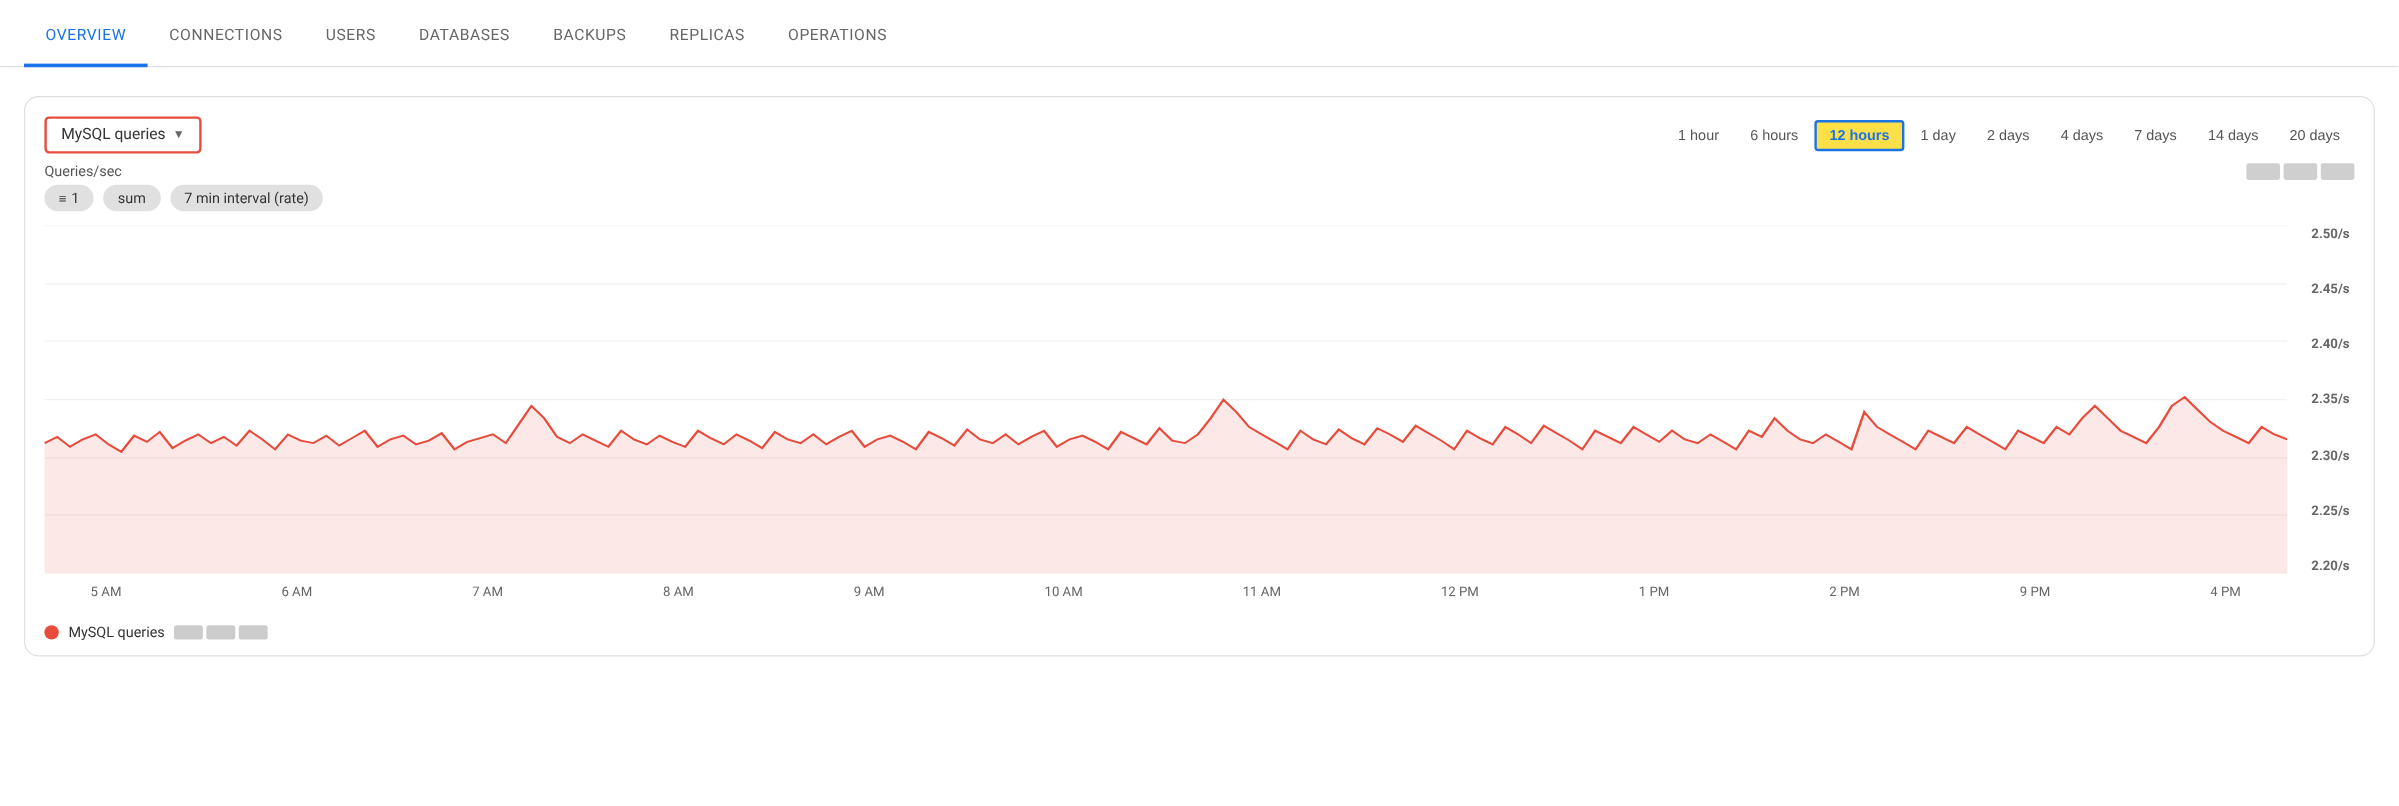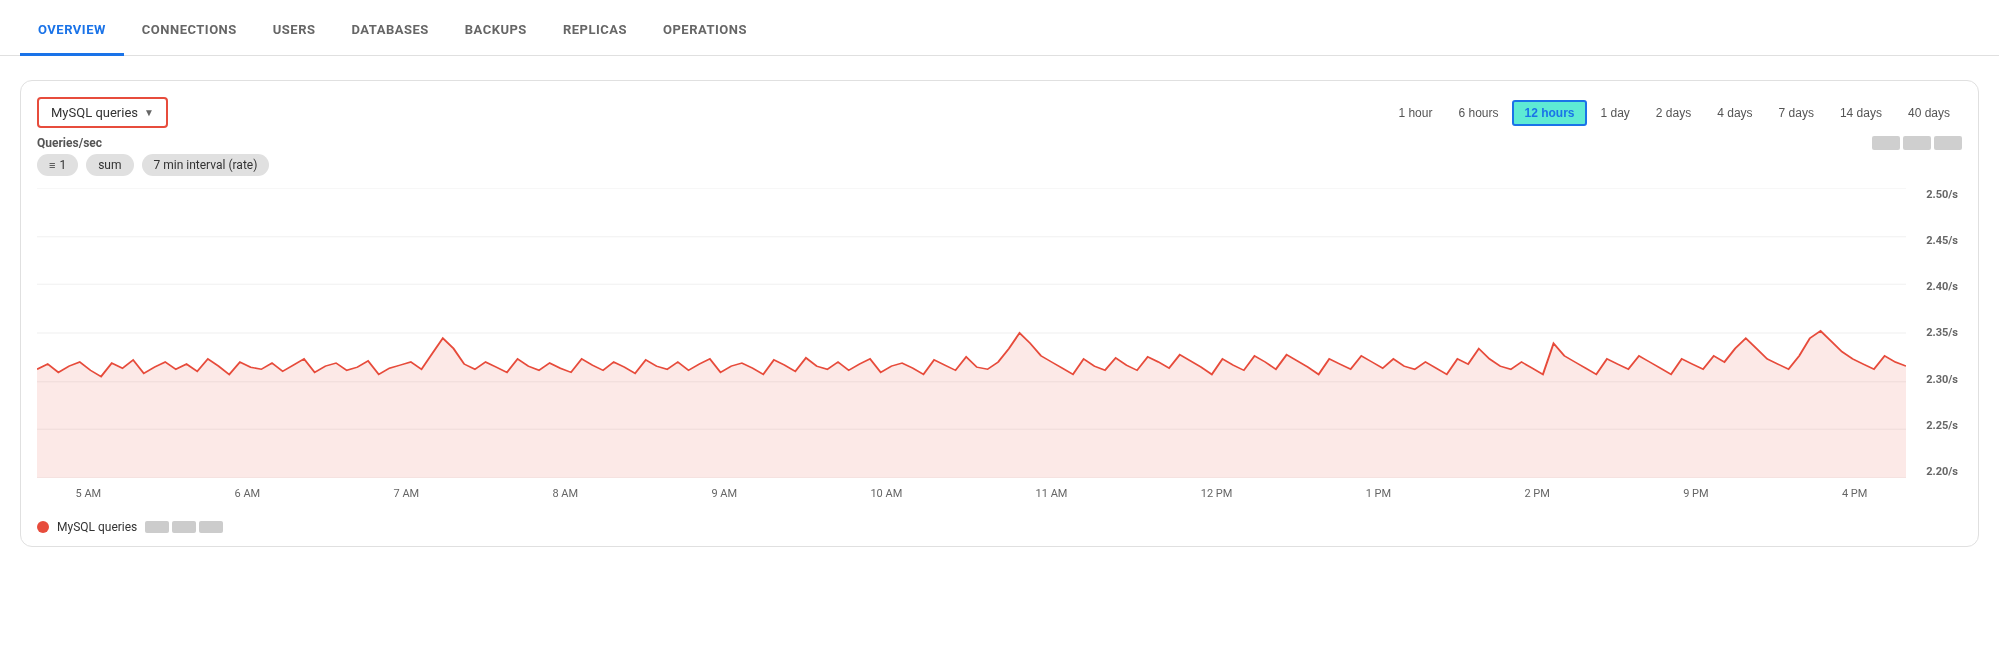--- a/index.html
+++ b/index.html
@@ -8,21 +8,21 @@
     .nav-tabs {
       display: flex;
       align-items: flex-end;
       border-bottom: 1px solid #e0e0e0;
       padding: 0 20px;
       height: 56px;
     }
     .nav-tab {
       padding: 16px 18px;
       font-size: 13px;
-      font-weight: 700;
+      font-weight: 400;
       color: #666;
       cursor: pointer;
       letter-spacing: 0.5px;
       text-transform: uppercase;
       border-bottom: 3px solid transparent;
       margin-bottom: -1px;
     }
     .nav-tab.active {
       color: #1a73e8;
       border-bottom: 3px solid #1a73e8;
@@ -67,37 +67,36 @@
     .time-btn {
       padding: 6px 12px;
       font-size: 12px;
       color: #555;
       cursor: pointer;
       border: none;
       background: none;
       border-radius: 3px;
     }
     .time-btn.active {
-      background: #5eead4;
+      background: #fde047;
       border: 2px solid #1a73e8;
       color: #1a73e8;
       font-weight: 600;
       padding: 4px 10px;
     }
 
     .chart-meta {
       display: flex;
       align-items: center;
       justify-content: space-between;
       margin-bottom: 4px;
     }
     .chart-label {
       font-size: 12px;
       color: #555;
-      font-weight: bold;
     }
     .legend-blobs {
       display: flex;
       gap: 3px;
       align-items: center;
     }
     .legend-blob {
       width: 28px;
       height: 14px;
       background: #bbb;
@@ -226,21 +225,21 @@
       </div>
       <div class="time-range-buttons">
       <button class="time-btn">1 hour</button>
           <button class="time-btn">6 hours</button>
           <button class="time-btn active">12 hours</button>
           <button class="time-btn">1 day</button>
           <button class="time-btn">2 days</button>
           <button class="time-btn">4 days</button>
           <button class="time-btn">7 days</button>
           <button class="time-btn">14 days</button>
-          <button class="time-btn">40 days</button>
+          <button class="time-btn">20 days</button>
         </div>
     </div>
 
     <div class="chart-meta">
       <span class="chart-label">Queries/sec</span>
       <div class="legend-blobs">
         <div class="legend-blob"></div>
         <div class="legend-blob"></div>
         <div class="legend-blob"></div>
       </div>

